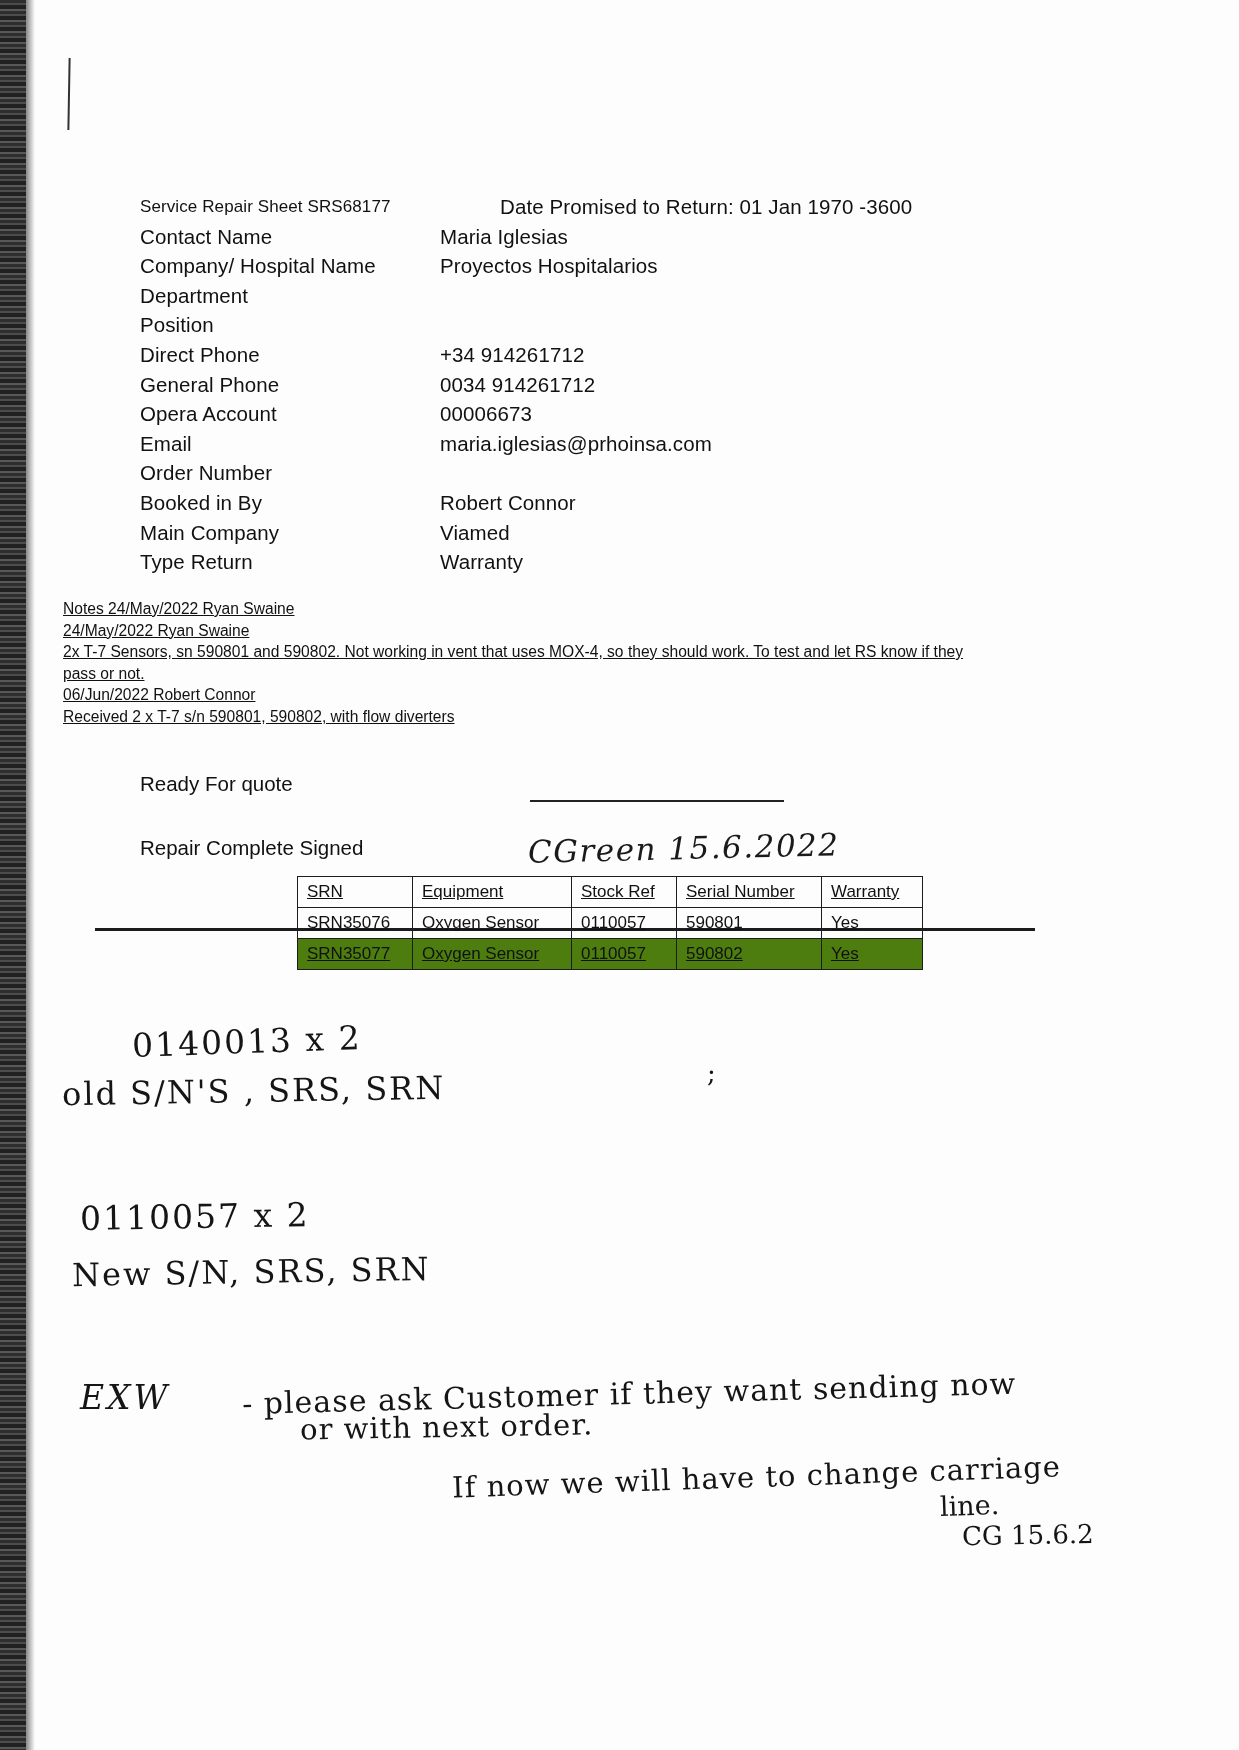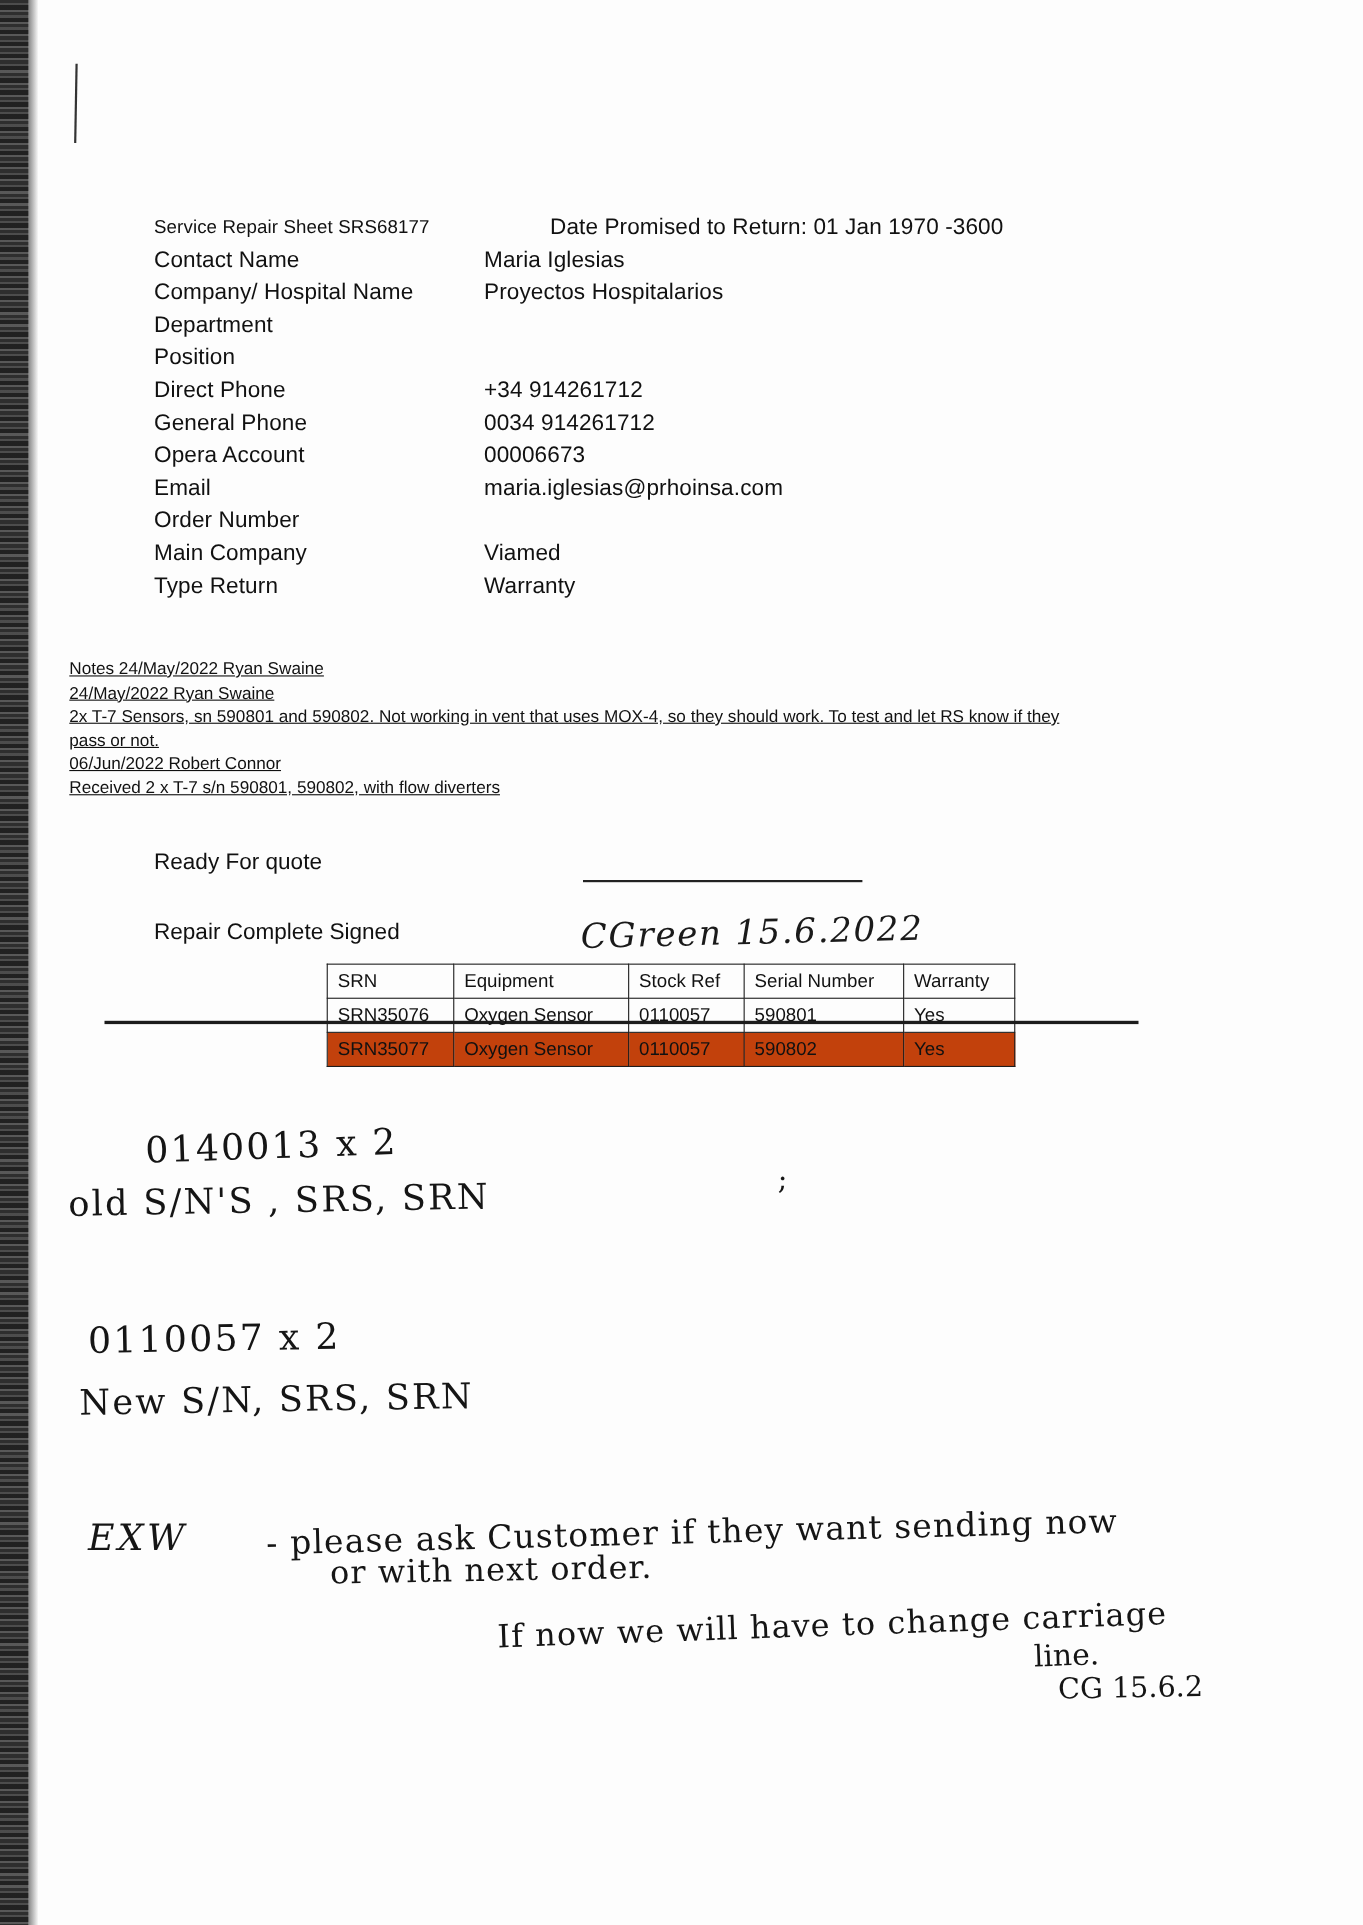--- a/index.html
+++ b/index.html
@@ -148,23 +148,24 @@
     border-collapse: collapse;
     font-size: 17px;
   }
   table.srn th, table.srn td {
     border: 1.5px solid #1d1d1d;
     padding: 4px 9px;
     font-weight: normal;
     text-align: left;
     white-space: nowrap;
     height: 22px;
+    text-decoration: underline;
   }
   table.srn tr.shaded td {
-    background: #c2410c;
+    background: #4d7c0f;
     margin-top: 28px;
   }
   .col-srn { min-width: 96px; }
   .col-equip { min-width: 140px; }
   .col-stock { min-width: 86px; }
   .col-serial { min-width: 126px; }
   .col-warranty { min-width: 82px; }
 
   
   .hand {
@@ -277,20 +278,24 @@
       <div class="hdr-label">Opera Account</div>
       <div class="hdr-value">00006673</div>
     </div>
     <div class="hdr-row">
       <div class="hdr-label">Email</div>
       <div class="hdr-value">maria.iglesias@prhoinsa.com</div>
     </div>
     <div class="hdr-row">
       <div class="hdr-label">Order Number</div>
       <div class="hdr-value"></div>
+    </div>
+    <div class="hdr-row">
+      <div class="hdr-label">Booked in By</div>
+      <div class="hdr-value">Robert Connor</div>
     </div>
     <div class="hdr-row">
       <div class="hdr-label">Main Company</div>
       <div class="hdr-value">Viamed</div>
     </div>
     <div class="hdr-row">
       <div class="hdr-label">Type Return</div>
       <div class="hdr-value">Warranty</div>
     </div>
   </div>

